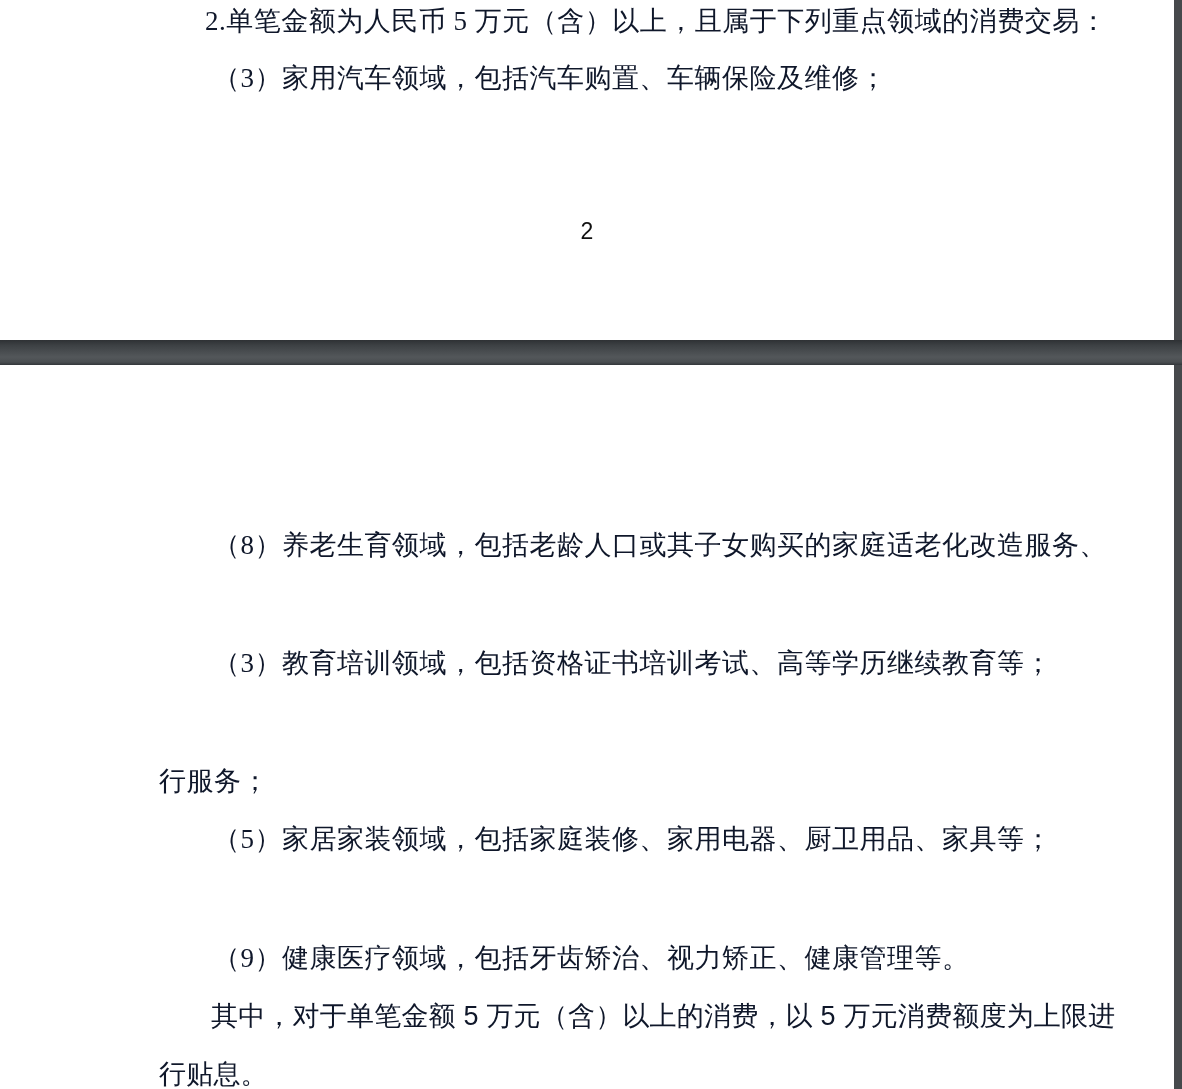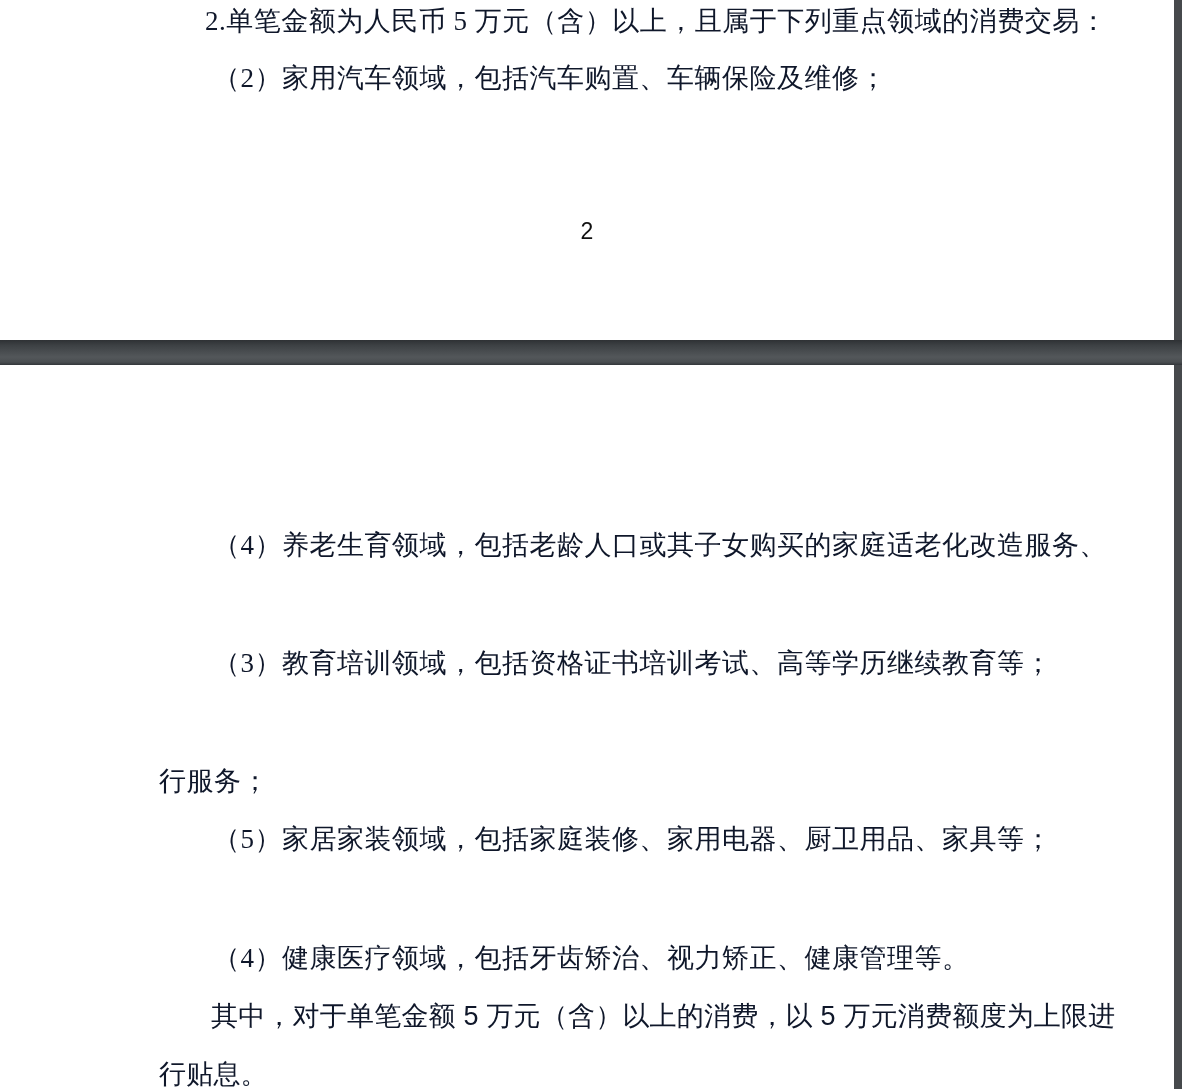--- a/index.html
+++ b/index.html
@@ -74,31 +74,31 @@
     color: #111;
   }
 </style>
 </head>
 <body>
 
 <div class="viewport">
 
   <section class="page page-1">
     <div class="tline" style="top:6px; left:205px;">2.单笔金额为人民币 5 万元（含）以上，且属于下列重点领域的消费交易：</div>
-    <div class="tline" style="top:63px; left:213px;">（2）家用汽车领域，包括汽车购置、车辆保险及维修；</div>
+    <div class="tline" style="top:63px; left:213px;">（3）家用汽车领域，包括汽车购置、车辆保险及维修；</div>
     <div class="page-number">2</div>
   </section>
 
   <div class="page-gap"></div>
 
   <div class="right-edge"></div>
 
   <section class="page page-2">
-    <div class="tline" style="top:165px; left:213px;">（4）养老生育领域，包括老龄人口或其子女购买的家庭适老化改造服务、</div>
+    <div class="tline" style="top:165px; left:213px;">（8）养老生育领域，包括老龄人口或其子女购买的家庭适老化改造服务、</div>
     <div class="tline" style="top:283px; left:213px;">（3）教育培训领域，包括资格证书培训考试、高等学历继续教育等；</div>
     <div class="tline" style="top:401px; left:159px;">行服务；</div>
     <div class="tline" style="top:459px; left:213px;">（5）家居家装领域，包括家庭装修、家用电器、厨卫用品、家具等；</div>
-    <div class="tline" style="top:578px; left:213px;">（4）健康医疗领域，包括牙齿矫治、视力矫正、健康管理等。</div>
+    <div class="tline" style="top:578px; left:213px;">（9）健康医疗领域，包括牙齿矫治、视力矫正、健康管理等。</div>
     <div class="tline bold" style="top:636px; left:211px;">其中，对于单笔金额 5 万元（含）以上的消费，以 5 万元消费额度为上限进</div>
     <div class="tline bold" style="top:694px; left:159px;">行贴息。</div>
   </section>
 
 </div>
 
 </body></html>

